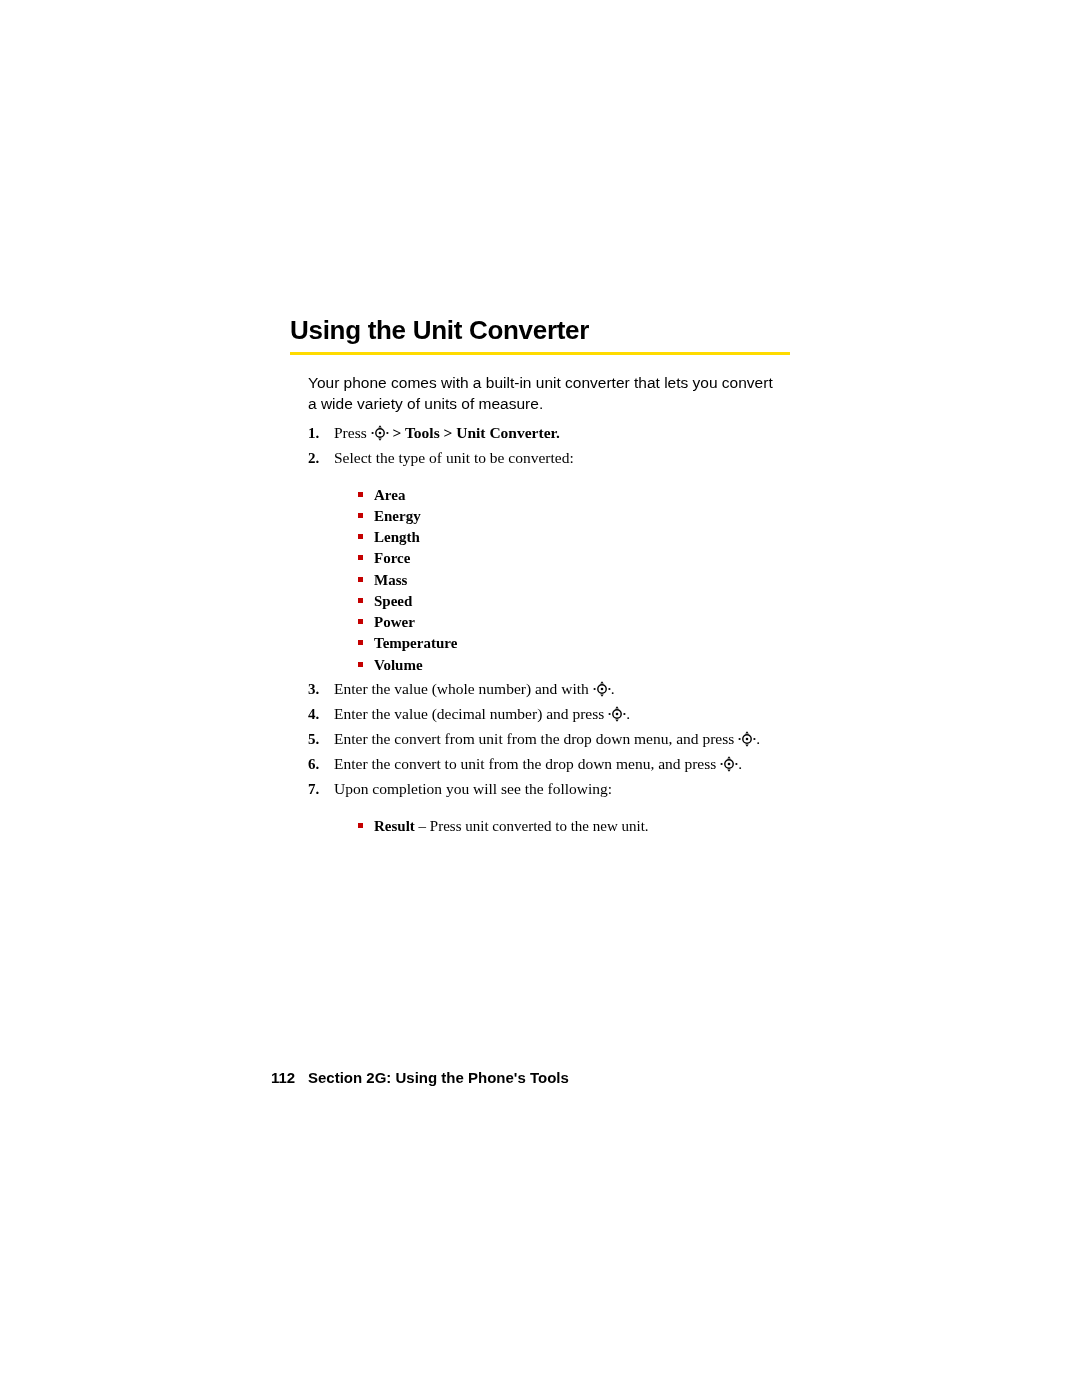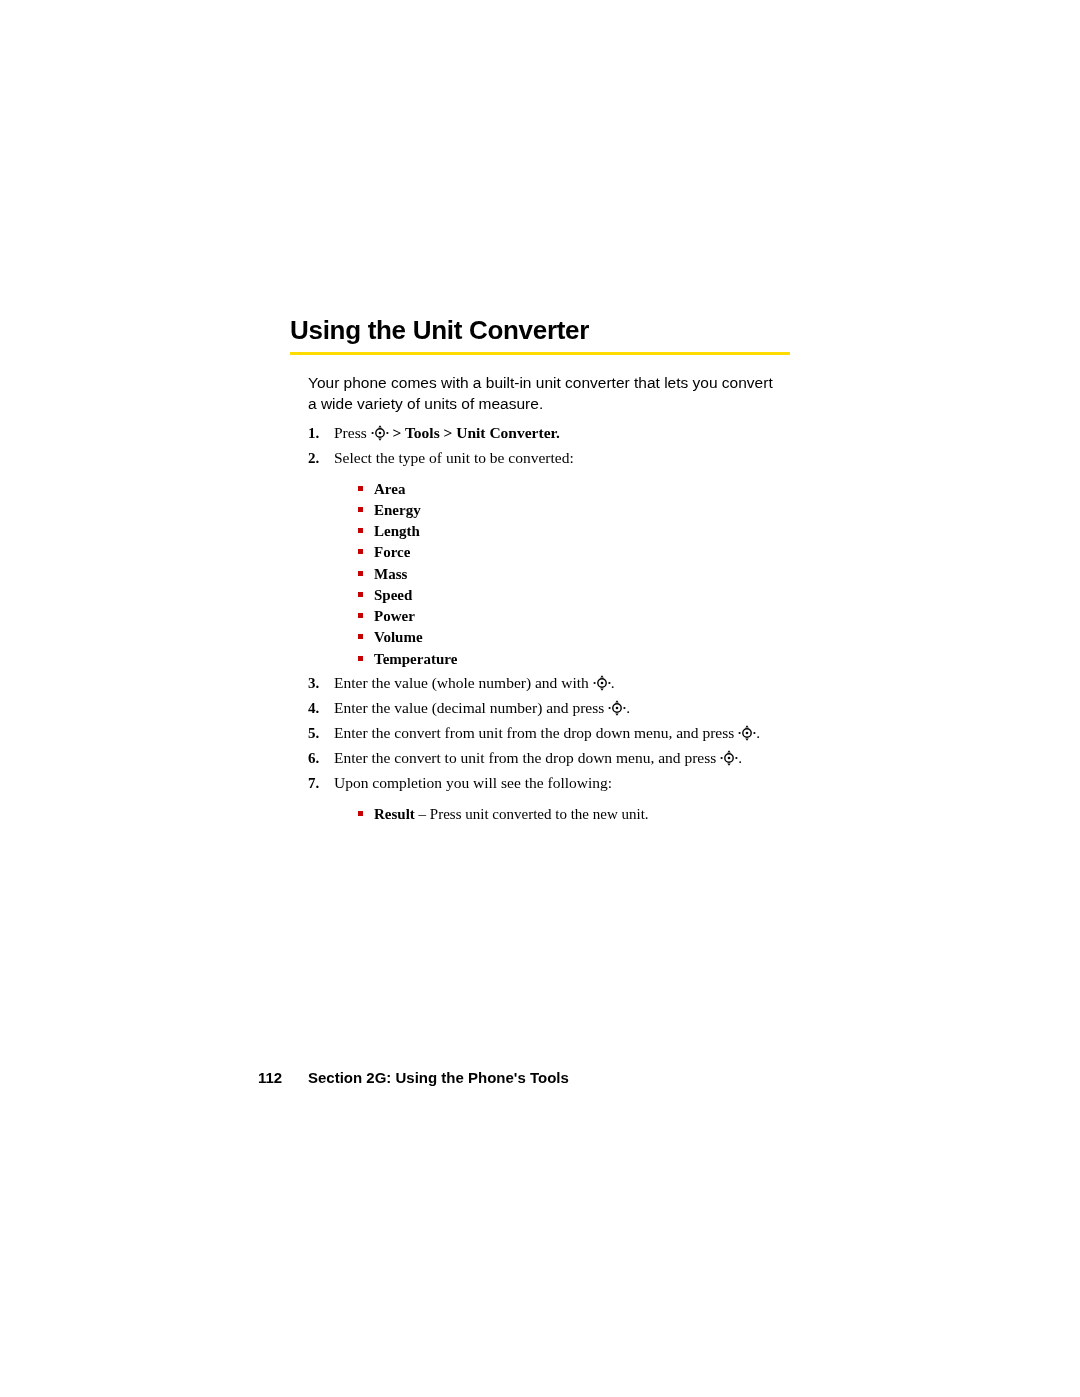--- a/index.html
+++ b/index.html
@@ -68,21 +68,21 @@
     content: counter(step) ".";
     position: absolute;
     left: 0;
     top: 0;
     font-weight: 700;
     font-size: 15px;
   }
   .b { font-weight: 700; }
   ul.bullets {
     list-style: none;
-    margin: 10px 0 4px 0;
+    margin: 16px 0 4px 0;
     padding: 0 0 0 24px;
   }
   ul.bullets > li {
     position: relative;
     padding-left: 16px;
     font-size: 15px;
     font-weight: 700;
     line-height: 1.35;
     margin-top: 1px;
   }
@@ -111,20 +111,21 @@
   .footer {
     position: absolute;
     left: 258px;
     top: 1069px;
     font-size: 15px;
     font-weight: 700;
   }
   .footer .pg {
     display: inline-block;
     width: 50px;
+    text-align: center;
   }
 </style>
 </head>
 <body>
 
 <svg width="0" height="0" style="position:absolute">
   <symbol id="navkey" viewBox="0 0 18 16">
     <circle cx="9" cy="8" r="4.2" fill="none" stroke="#000" stroke-width="1.4"></circle>
     <circle cx="9" cy="8" r="1.3" fill="#000"></circle>
     <circle cx="1.6" cy="8" r="1.1" fill="#000"></circle>
@@ -157,22 +158,22 @@
       <li>
         <span>Select the type of unit to be converted:</span>
         <ul class="bullets">
           <li>Area</li>
           <li>Energy</li>
           <li>Length</li>
           <li>Force</li>
           <li>Mass</li>
           <li>Speed</li>
           <li>Power</li>
+          <li>Temperature</li>
           <li>Volume</li>
-          <li>Temperature</li>
         </ul>
       </li>
 
       <li>
         <span>Enter the value (whole number) and with </span><span class="nav-icon"><svg width="18" height="16">
               <use href="#navkey"></use>
             </svg></span><span>.</span>
       </li>
 
       <li>

